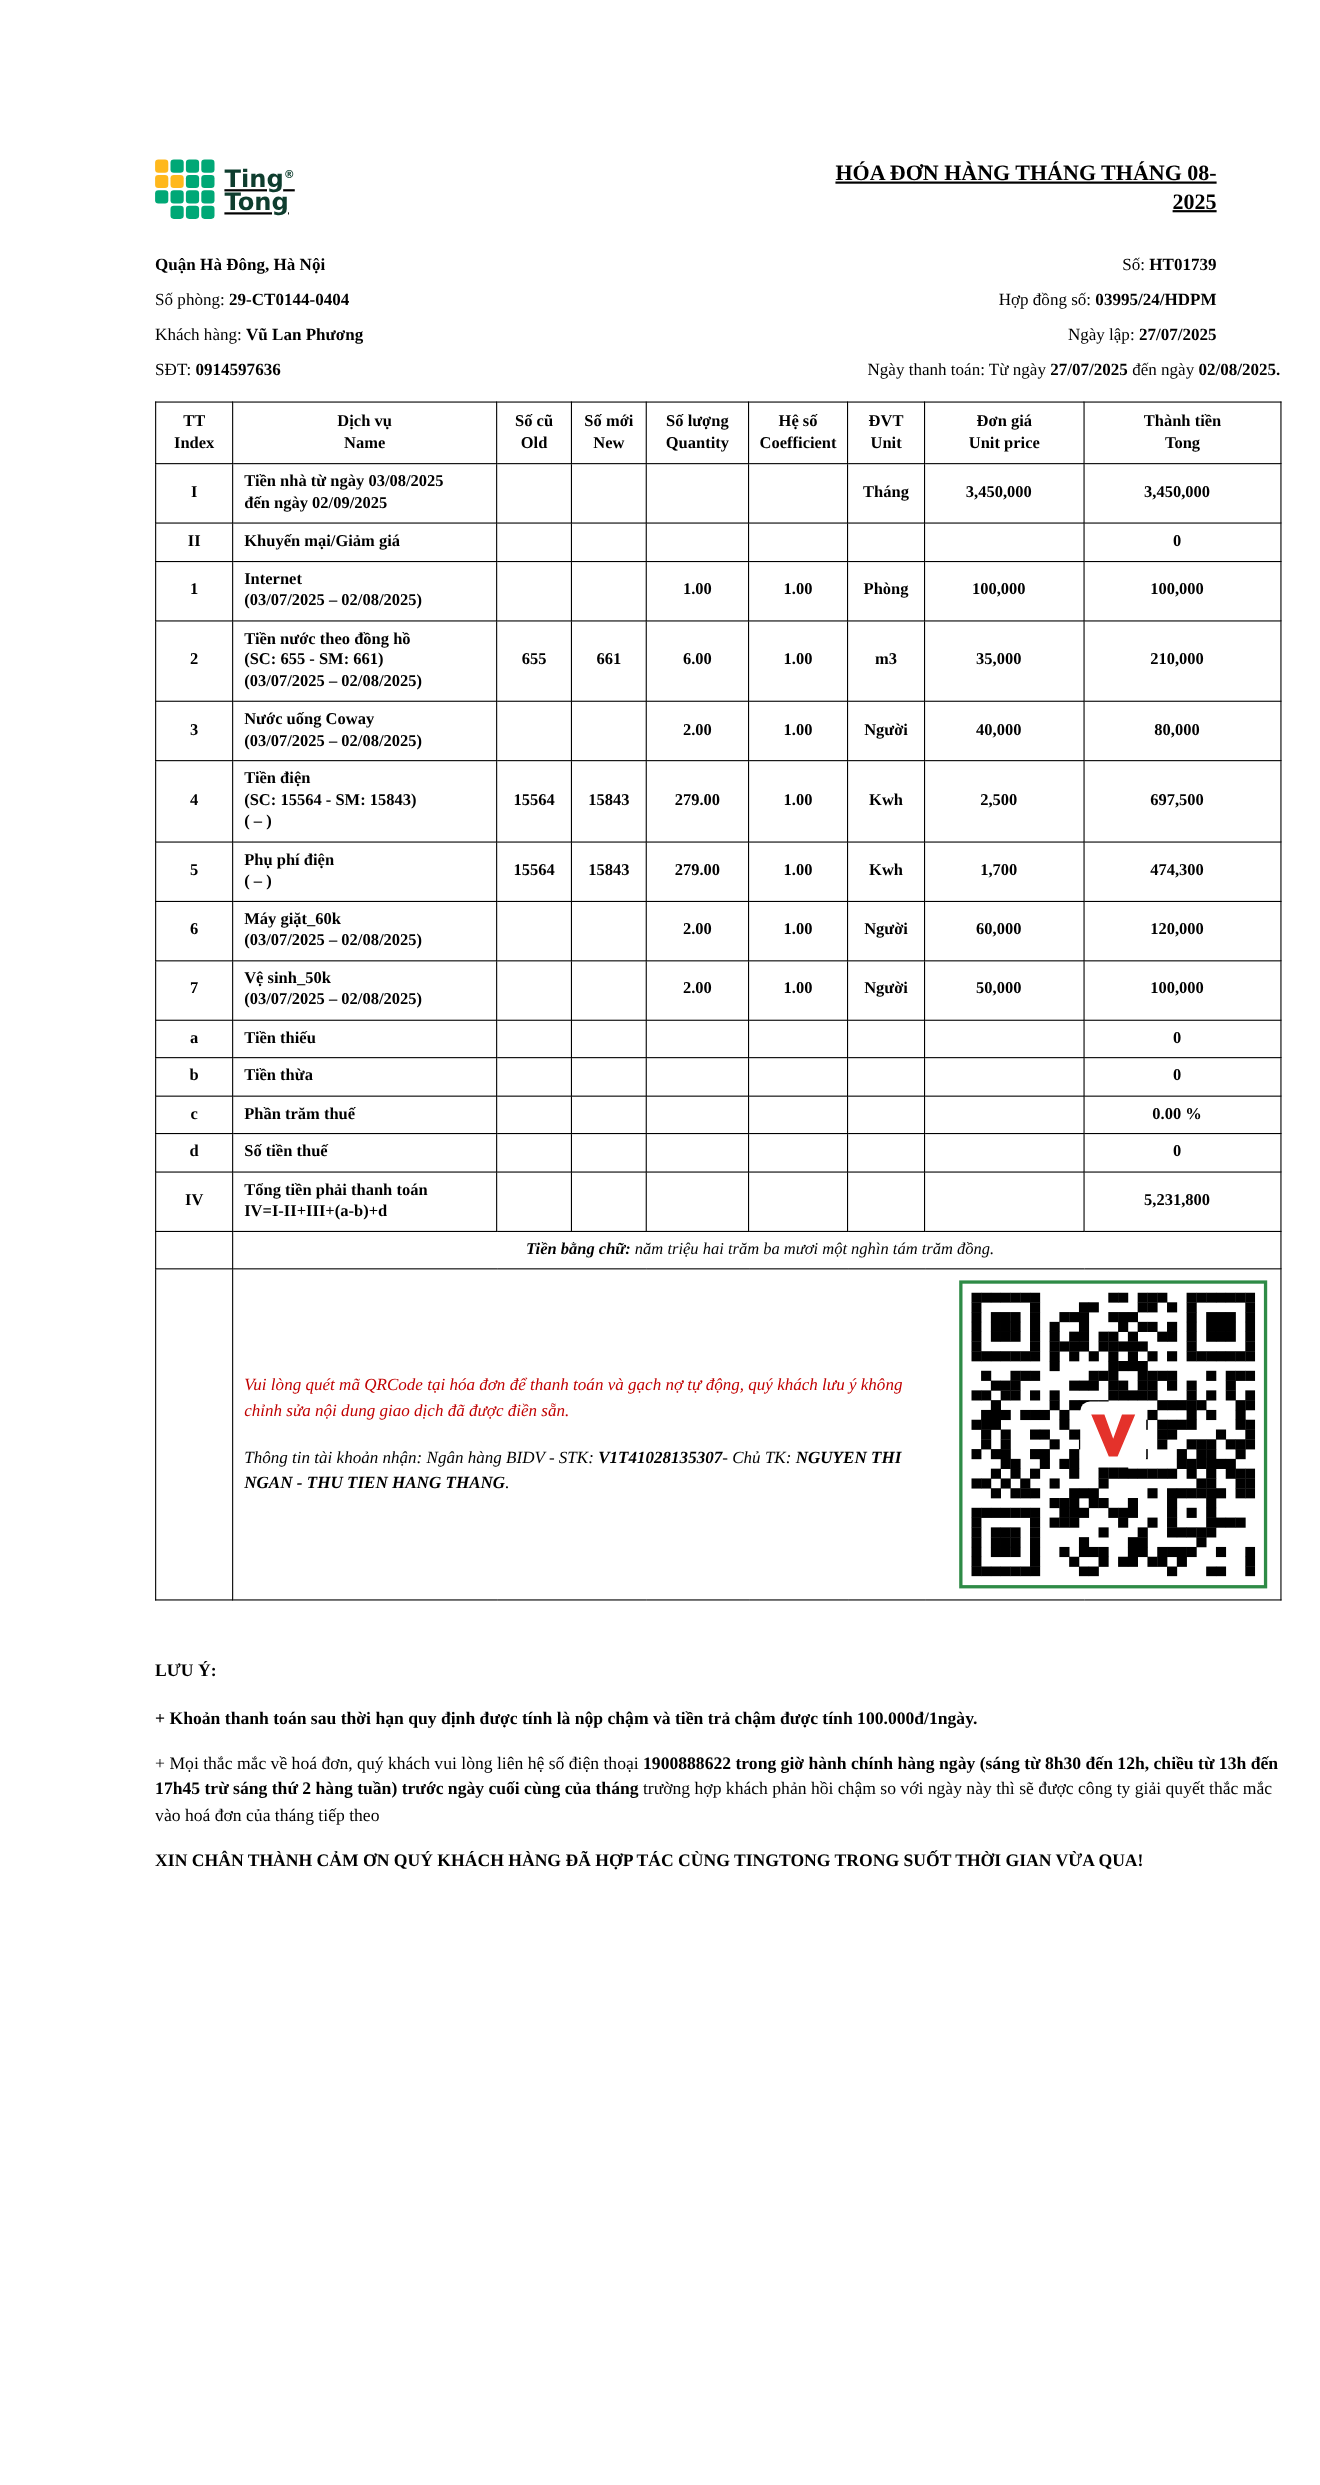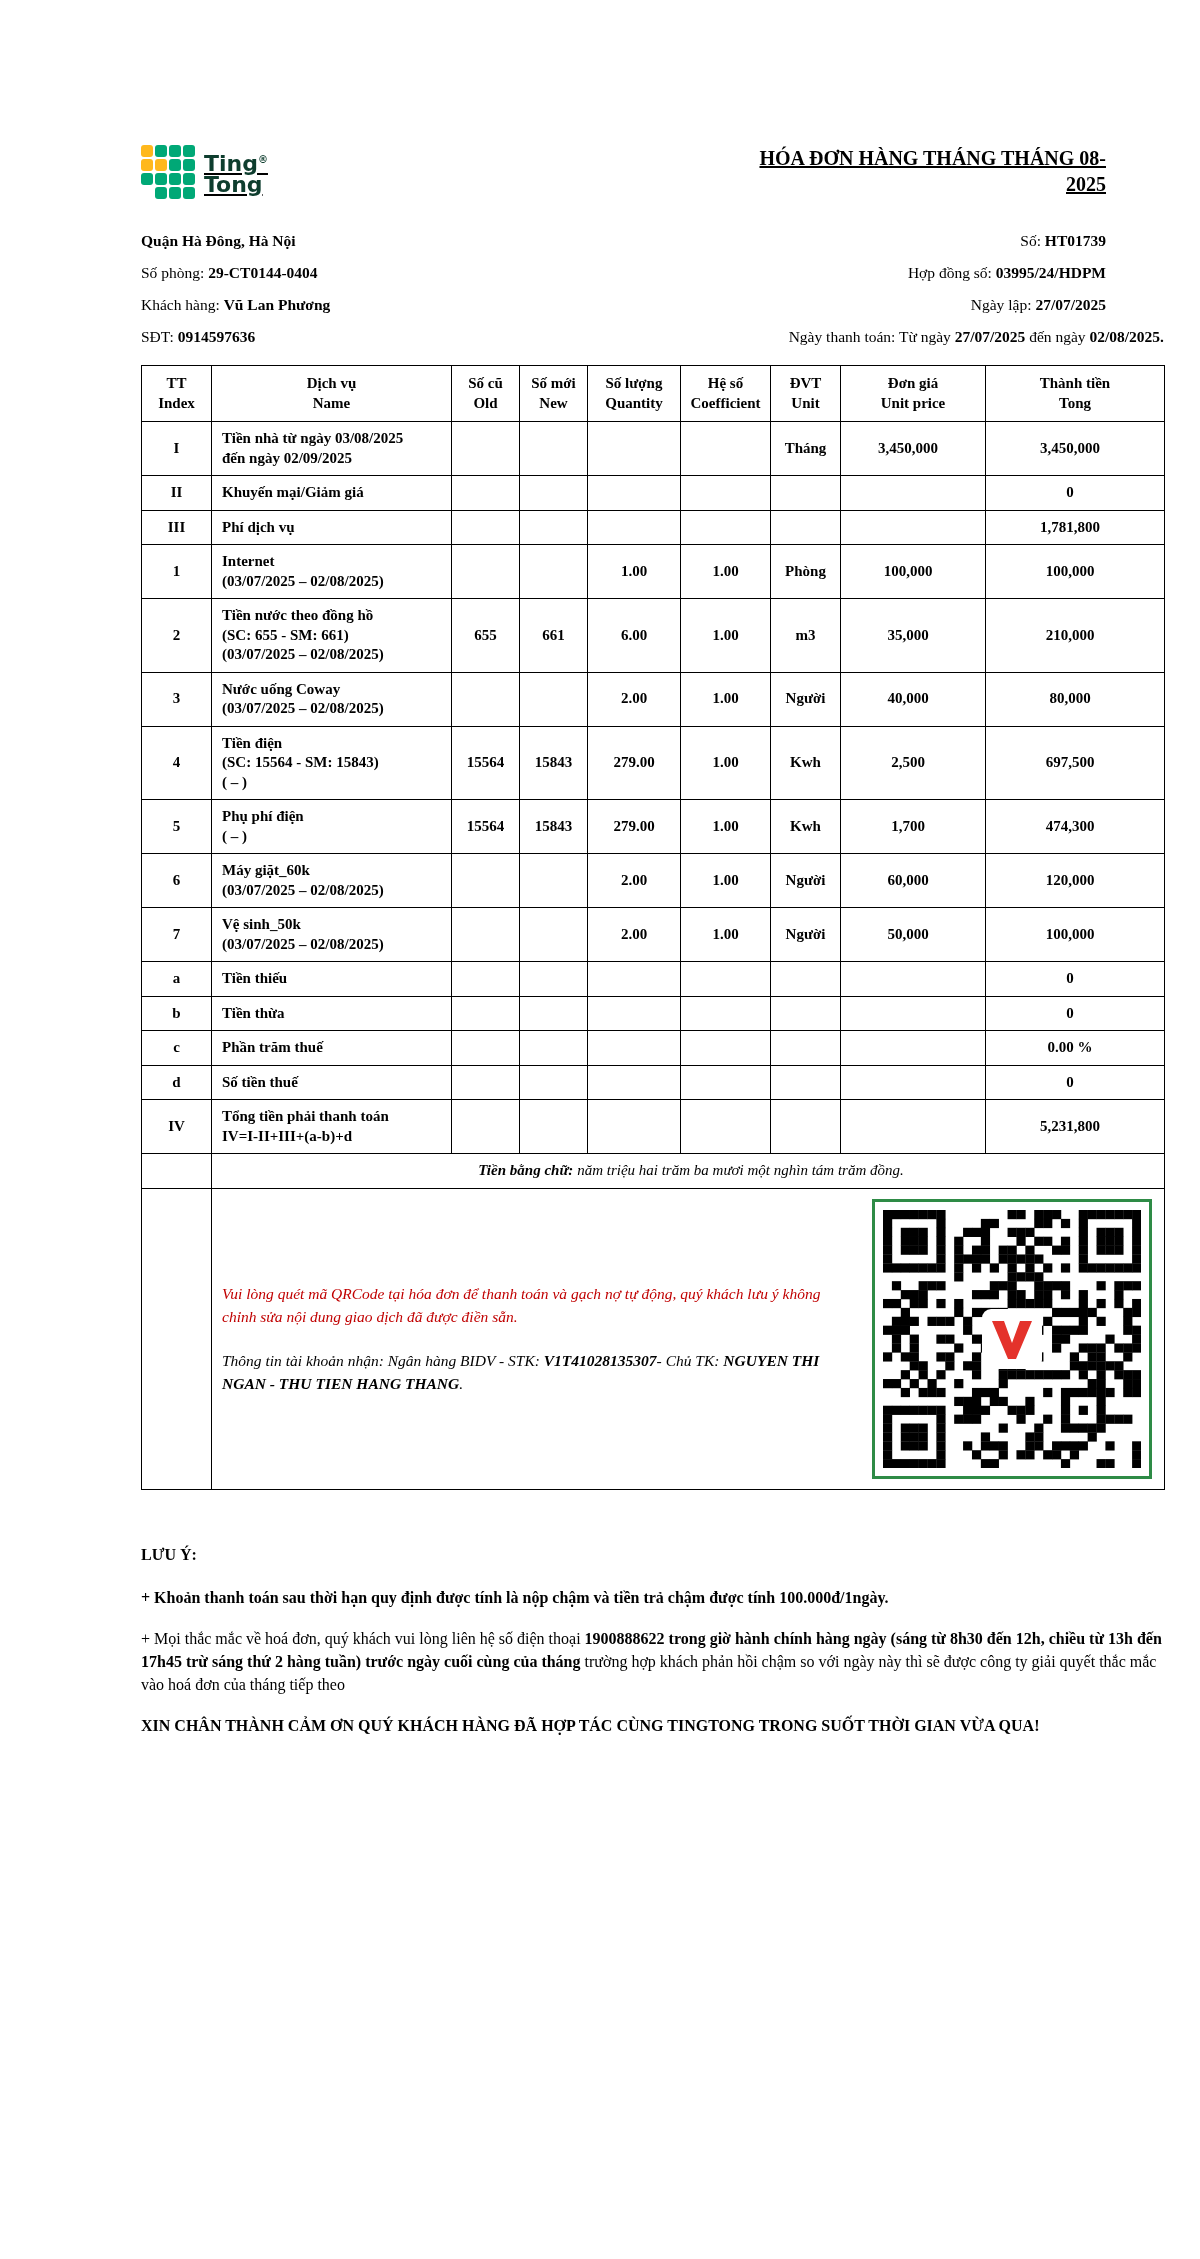--- a/index.html
+++ b/index.html
@@ -172,31 +172,20 @@
         <tr>
           <td class="c-tt">II</td>
           <td class="c-name">Khuyến mại/Giảm giá</td>
           <td class="c-old"></td>
           <td class="c-new"></td>
           <td class="c-qty"></td>
           <td class="c-coeff"></td>
           <td class="c-unit"></td>
           <td class="c-price"></td>
           <td class="c-total">0</td>
-        </tr>
-        <tr>
-          <td class="c-tt">III</td>
-          <td class="c-name">Phí dịch vụ</td>
-          <td class="c-old"></td>
-          <td class="c-new"></td>
-          <td class="c-qty"></td>
-          <td class="c-coeff"></td>
-          <td class="c-unit"></td>
-          <td class="c-price"></td>
-          <td class="c-total">1,781,800</td>
         </tr>
         <tr>
           <td class="c-tt">1</td>
           <td class="c-name">Internet
 (03/07/2025 – 02/08/2025)</td>
           <td class="c-old"></td>
           <td class="c-new"></td>
           <td class="c-qty">1.00</td>
           <td class="c-coeff">1.00</td>
           <td class="c-unit">Phòng</td>

